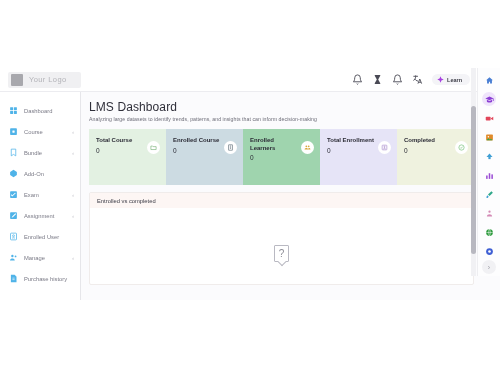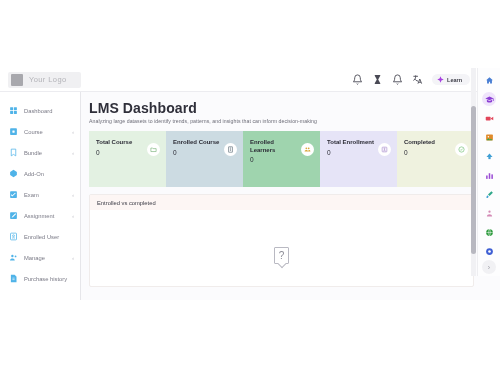--- a/index.html
+++ b/index.html
@@ -82,21 +82,21 @@
   }
   .side-chev { font-size: 5px; color: #b4b4bd; }
 
   
   .main {
     flex: 1 1 auto; position: relative;
     background: #fbfbfd;
     padding: 8px 0 0 8px;
     overflow: hidden;
   }
-  .page-title { font-size: 14px; color: #2f2f3a; font-weight: 700; letter-spacing: .1px; }
+  .page-title { font-size: 12px; color: #2f2f3a; font-weight: 400; letter-spacing: .1px; }
   .page-sub { font-size: 5.2px; color: #6d6d78; margin-top: 2px; letter-spacing: .05px; }
 
   
   .cards { display: flex; margin-top: 7px; width: 385px; }
   .card {
     width: 77px; height: 56px;
     padding: 8px 6px 0 7px;
     display: flex; align-items: flex-start; justify-content: space-between;
   }
   .card-text { max-width: 48px; }

